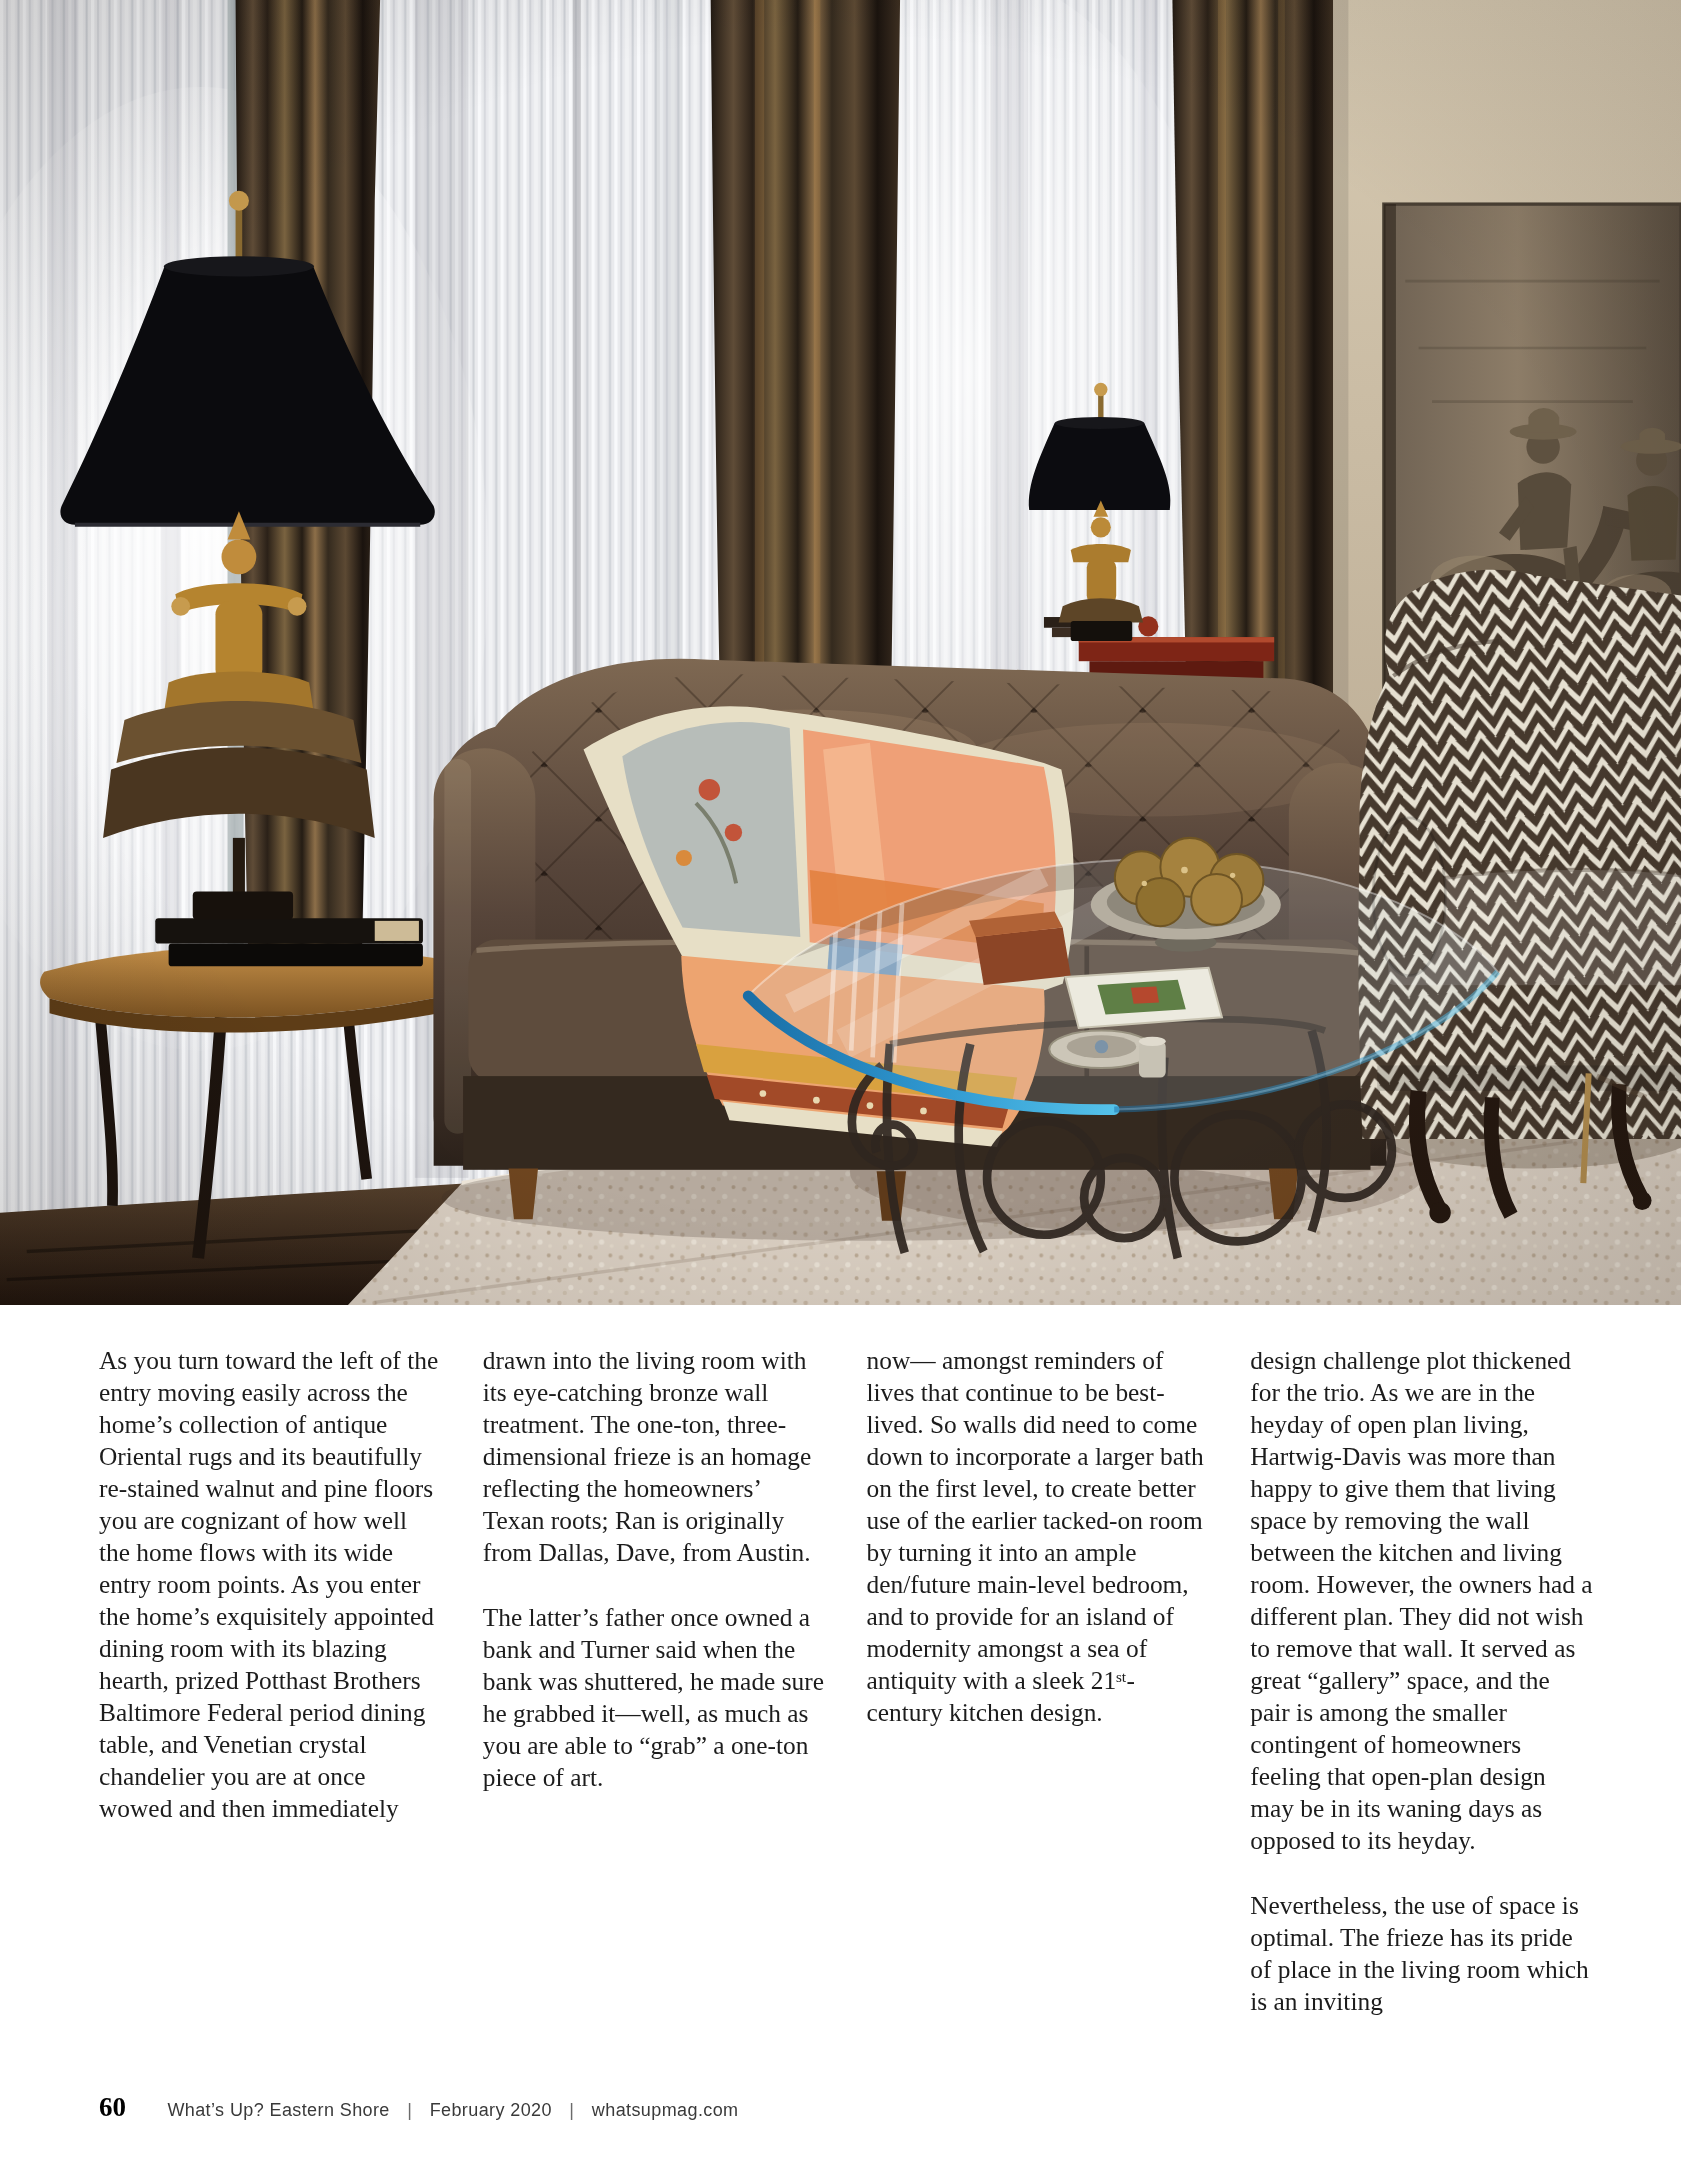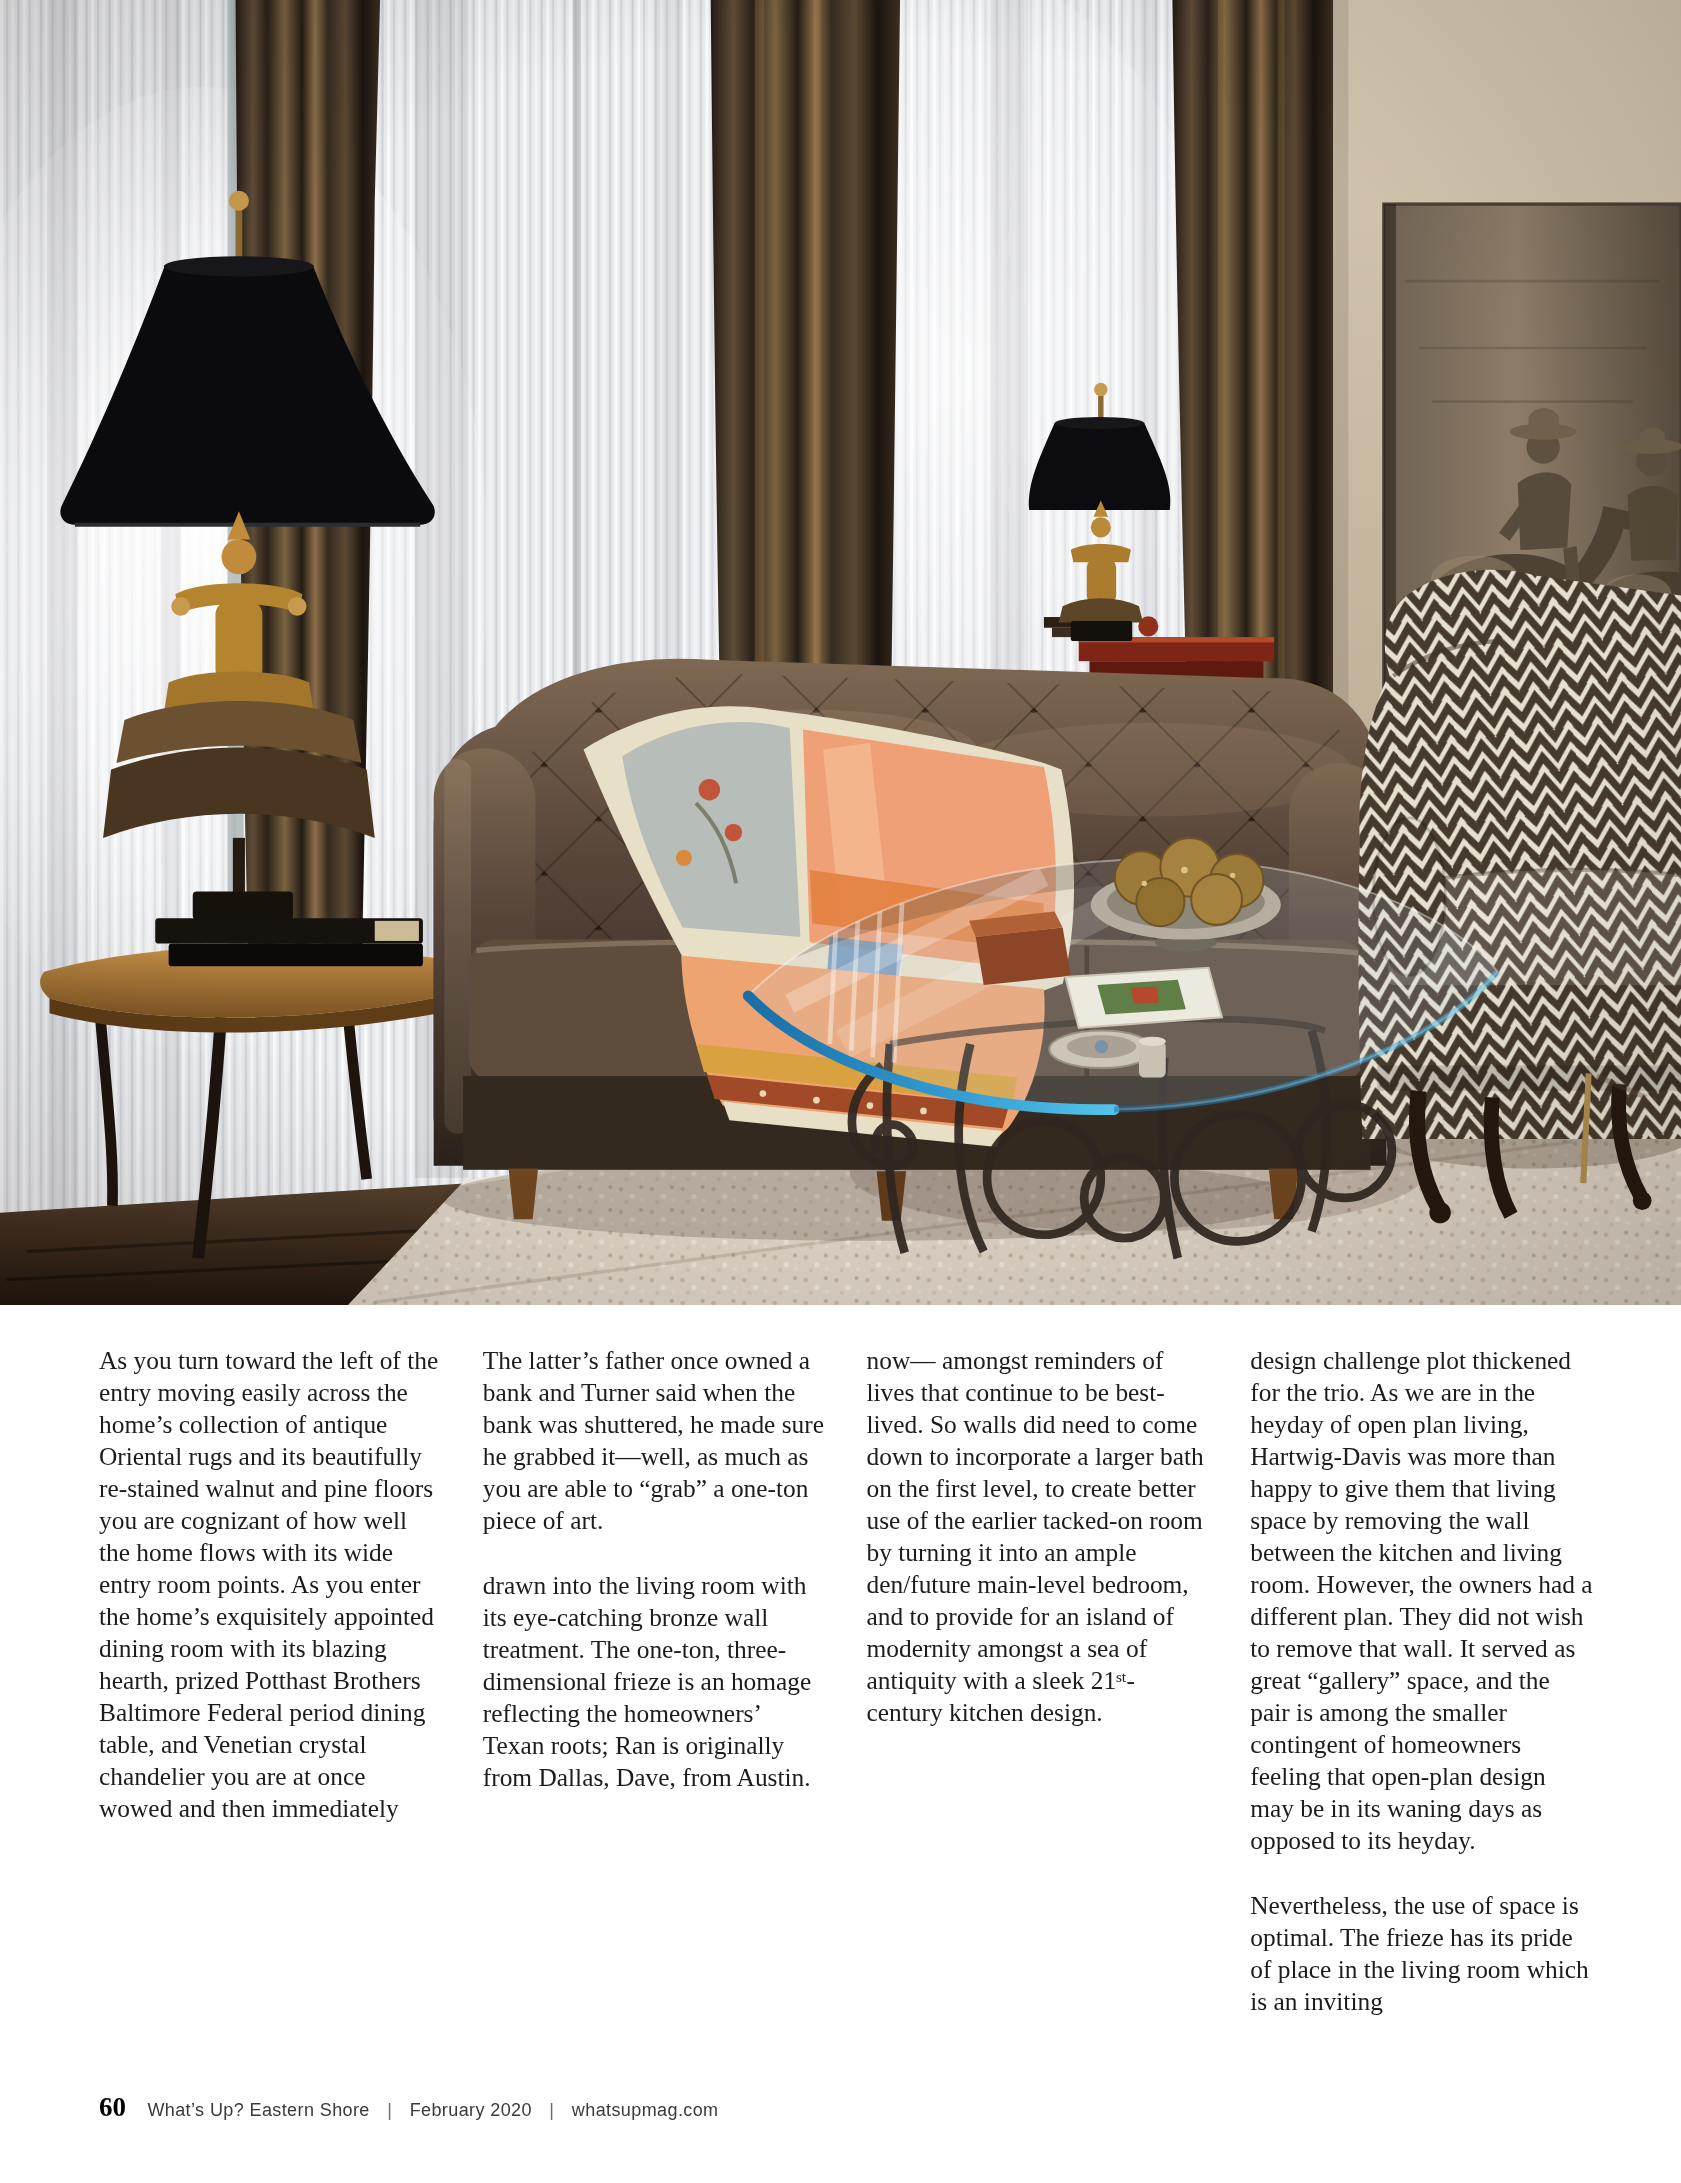--- a/index.html
+++ b/index.html
@@ -20,21 +20,21 @@
   }
   h2.section-heading{
     margin:4px 0 27px 0;font-family:"Liberation Sans","DejaVu Sans",sans-serif;
     font-weight:700;font-size:25.4px;line-height:33px;letter-spacing:1.7px;color:#121212;
   }
   h2.section-heading span{display:block;}
   .pagefooter{
     position:absolute;left:99px;top:2092px;display:flex;align-items:baseline;gap:21.4px;
   }
   .pgnum{font-family:"Liberation Serif","DejaVu Serif",serif;font-weight:700;font-size:27px;color:#000000;}
-  .credit{font-family:"Liberation Sans","DejaVu Sans",sans-serif;font-size:18px;letter-spacing:0.4px;color:#3a3a3a;}
+  .credit{font-family:"Liberation Sans","DejaVu Sans",sans-serif;font-size:18px;letter-spacing:0.4px;color:#3a3a3a;margin-left:20px;}
   .credit .sep{display:inline-block;margin:0 12px;color:#6b6b6b;font-weight:400;}
 </style>
 </head>
 <body>
 
 <div class="photo">
 <svg viewBox="0 0 2512 1950" preserveAspectRatio="none" xmlns="http://www.w3.org/2000/svg">
 <defs>
   <pattern id="sheer" width="34" height="80" patternUnits="userSpaceOnUse">
     <rect width="34" height="80" fill="#e9eaed"></rect>
@@ -378,22 +378,22 @@
 
 <rect x="0" y="0" width="2512" height="1950" fill="url(#vig)"></rect>
 </svg>
 </div>
 
 <section class="content">
   <div class="col">
     <p>As you turn toward the left of the entry moving easily across the home’s collection of antique Oriental rugs and its beautifully re-stained walnut and pine floors you are cognizant of how well the home flows with its wide entry room points. As you enter the home’s exquisitely appointed dining room with its blazing hearth, prized Potthast Brothers Baltimore Federal period dining table, and Venetian crystal chandelier you are at once wowed and then immediately</p>
   </div>
   <div class="col">
+    <p>drawn into the living room with its eye-catching bronze wall treatment. The one-ton, three-dimensional frieze is an homage reflecting the homeowners’ Texan roots; Ran is originally from Dallas, Dave, from Austin.</p>
     <p>The latter’s father once owned a bank and Turner said when the bank was shuttered, he made sure he grabbed it—well, as much as you are able to “grab” a one-ton piece of art.</p>
-    <p>drawn into the living room with its eye-catching bronze wall treatment. The one-ton, three-dimensional frieze is an homage reflecting the homeowners’ Texan roots; Ran is originally from Dallas, Dave, from Austin.</p>
   </div>
   <div class="col">
     <p>now— amongst reminders of lives that continue to be best-lived. So walls did need to come down to incorporate a larger bath on the first level, to create better use of the earlier tacked-on room by turning it into an ample den/future main-level bedroom, and to provide for an island of modernity amongst a sea of antiquity with a sleek 21ˢᵗ-century kitchen design.</p>
   </div>
   <div class="col">
     <p>design challenge plot thickened for the trio. As we are in the heyday of open plan living, Hartwig-Davis was more than happy to give them that living space by removing the wall between the kitchen and living room. However, the owners had a different plan. They did not wish to remove that wall. It served as great “gallery” space, and the pair is among the smaller contingent of homeowners feeling that open-plan design may be in its waning days as opposed to its heyday.</p>
     <p>Nevertheless, the use of space is optimal. The frieze has its pride of place in the living room which is an inviting</p>
   </div>
 </section>
 

